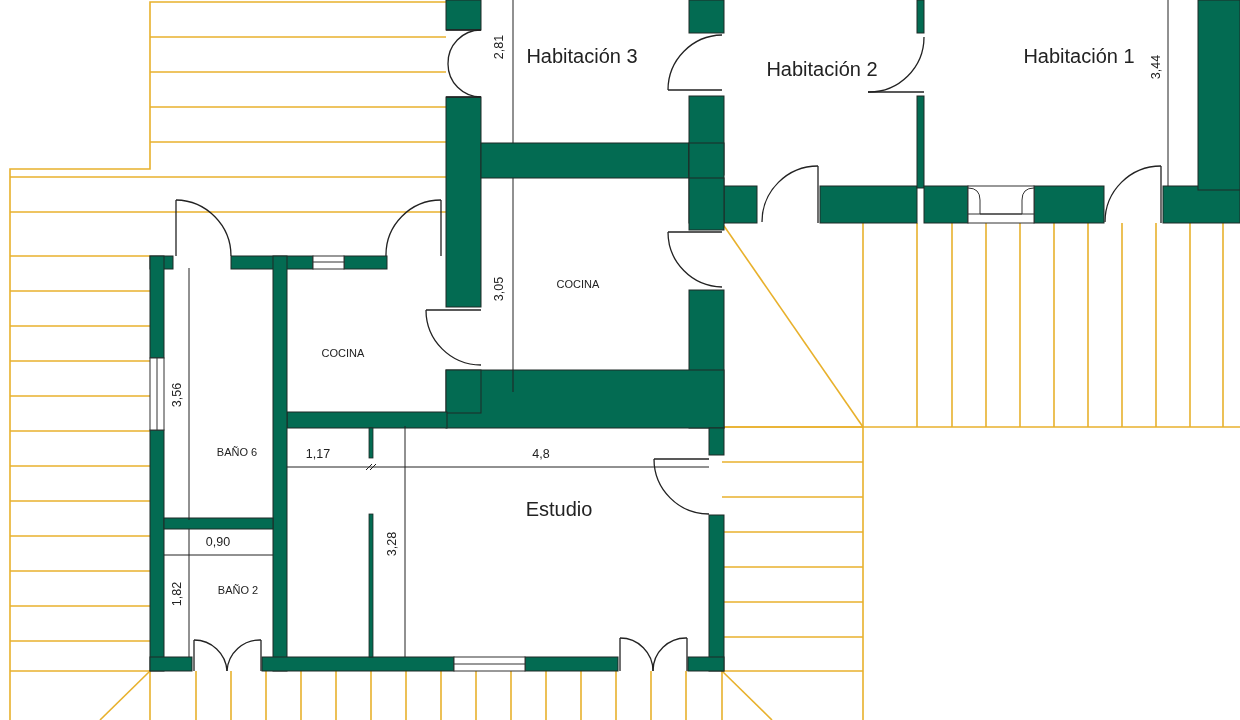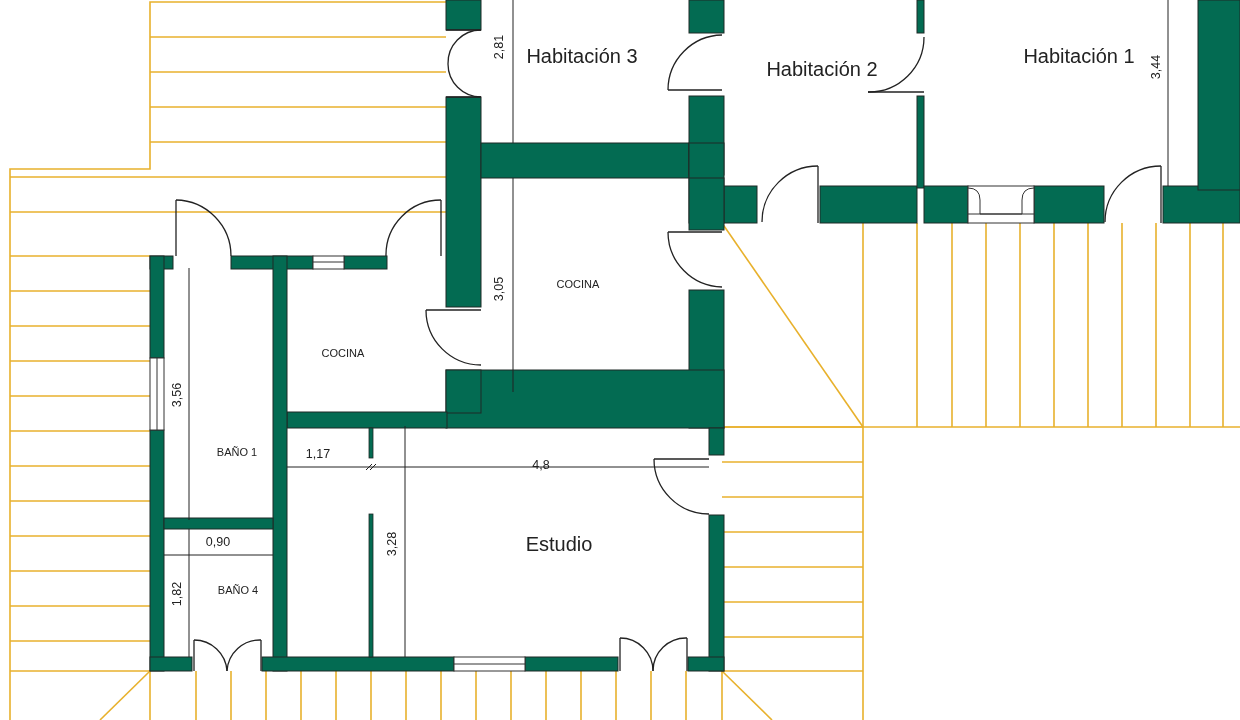--- a/index.html
+++ b/index.html
@@ -215,25 +215,25 @@
     <line x1="405" y1="426" x2="405" y2="657"></line>
     <path d="M366,470 l6,-6 M370,470 l6,-6"></path>
   </g>
 </svg>
 
 <div class="lbl room-lg" style="left:582px;top:56px">Habitación 3</div>
 <div class="lbl room-lg" style="left:822px;top:69px">Habitación 2</div>
 <div class="lbl room-lg" style="left:1079px;top:56px">Habitación 1</div>
 <div class="lbl room-sm" style="left:578px;top:284px">COCINA</div>
 <div class="lbl room-sm" style="left:343px;top:353px">COCINA</div>
-<div class="lbl room-sm" style="left:237px;top:452px">BAÑO 1</div>
-<div class="lbl room-sm" style="left:238px;top:590px">BAÑO 4</div>
-<div class="lbl room-lg" style="left:559px;top:544px">Estudio</div>
+<div class="lbl room-sm" style="left:237px;top:452px">BAÑO 6</div>
+<div class="lbl room-sm" style="left:238px;top:590px">BAÑO 2</div>
+<div class="lbl room-lg" style="left:559px;top:509px">Estudio</div>
 
 <div class="lbl dim vert" style="left:499px;top:47px">2,81</div>
 <div class="lbl dim vert" style="left:1156px;top:67px">3,44</div>
 <div class="lbl dim vert" style="left:499px;top:289px">3,05</div>
 <div class="lbl dim vert" style="left:177px;top:395px">3,56</div>
 <div class="lbl dim" style="left:318px;top:454px">1,17</div>
-<div class="lbl dim" style="left:541px;top:465px">4,8</div>
+<div class="lbl dim" style="left:541px;top:454px">4,8</div>
 <div class="lbl dim" style="left:218px;top:542px">0,90</div>
 <div class="lbl dim vert" style="left:177px;top:594px">1,82</div>
 <div class="lbl dim vert" style="left:392px;top:544px">3,28</div>
 
 </body></html>

